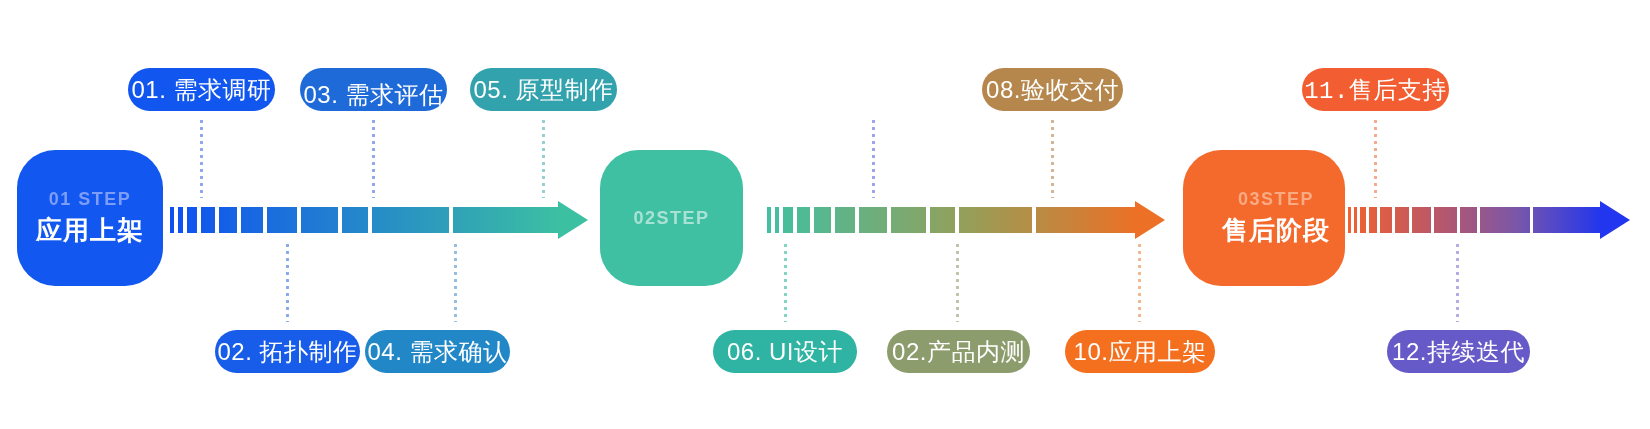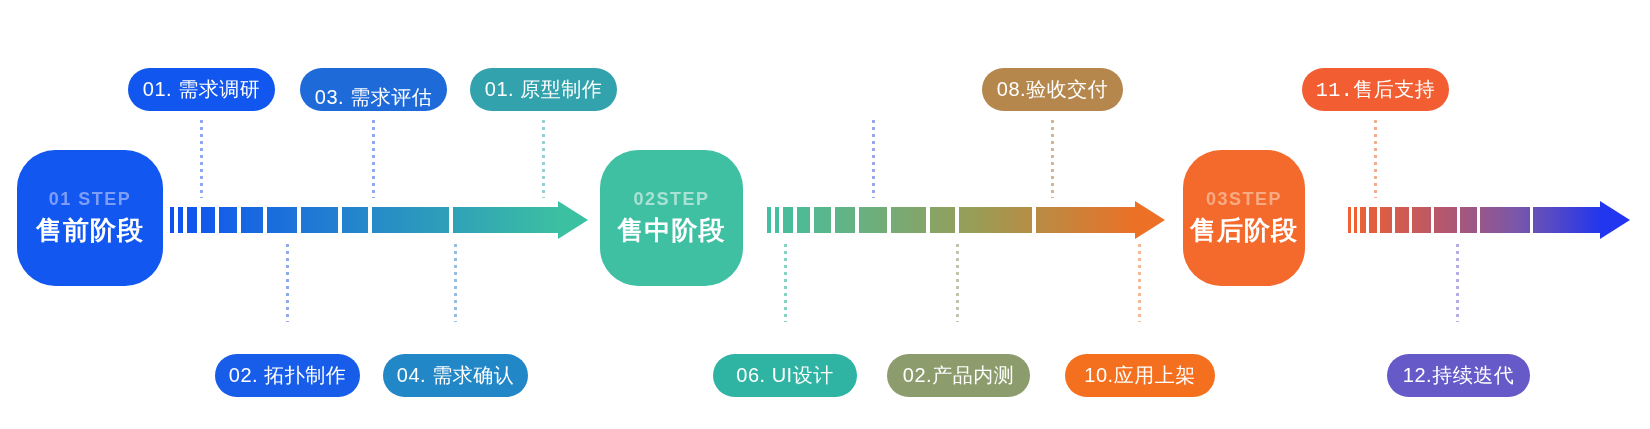--- a/index.html
+++ b/index.html
@@ -2,23 +2,23 @@
 <html><head>
 <meta charset="utf-8">
 <style>
   html,body{margin:0;padding:0;background:#fff;}
   .canvas{position:relative;width:1650px;height:429px;background:#ffffff;overflow:hidden;
           font-family:"Liberation Sans","DejaVu Sans",sans-serif;}
 
   
   .pill{position:absolute;height:43px;border-radius:22px;background:var(--c);
         color:#fff;display:flex;align-items:center;justify-content:center;
-        font-size:20px;letter-spacing:.5px;white-space:nowrap;}
+        font-size:24px;letter-spacing:.5px;white-space:nowrap;}
   .pill.top{top:68px;}
-  .pill.bottom{top:330px;margin-top:24px;}
+  .pill.bottom{top:330px;}
 
   
   .dots{position:absolute;width:3px;height:80px;
         background-image:radial-gradient(circle,var(--c) 1.4px,transparent 1.6px);
         background-size:3px 7px;background-repeat:repeat-y;}
   .dots.top{top:118px;}
   .dots.bottom{top:242px;}
 
   
   .stage{position:absolute;top:150px;height:136px;border-radius:38px;background:var(--c);
@@ -37,27 +37,26 @@
   .head{position:absolute;top:1px;width:30px;height:38px;
         clip-path:polygon(0 0,100% 50%,0 100%);}
 </style>
 </head>
 <body>
 
 <div class="canvas">
 
   <div class="stage" style="left: 17px; width: 146px; --c: #1157f0; --t: #7e9df8;">
     <div class="stage-step">01 STEP</div>
-    <div class="stage-name">售前阶段</div>
+    <div class="stage-name">应用上架</div>
   </div>
   <div class="stage" style="left: 600px; width: 143px; --c: #40c0a3; --t: #a9e2d4;">
     <div class="stage-step">02STEP</div>
-    <div class="stage-name">售中阶段</div>
   </div>
-  <div class="stage" style="left: 1183px; width: 122px; --c: #f4692c; --t: #f8ab83;">
+  <div class="stage" style="left: 1183px; width: 138px; padding-left: 24px; --c: #f4692c; --t: #f8ab83;">
     <div class="stage-step">03STEP</div>
     <div class="stage-name">售后阶段</div>
   </div>
 
   <div class="arrow a1" style="left: 170px; width: 418px; --c1: #0e50f2; --c2: #3cc0a2;">
     <div class="bar bar1" style="width:390px">
       <i style="left:4px"></i>
         <i style="left:13px"></i>
         <i style="left:27px"></i>
         <i style="left:45px"></i>
@@ -117,33 +116,33 @@
   <div class="dots bottom" style="left: 1138px; --c: #f5b590;"></div>
   <div class="dots bottom" style="left: 1456px; --c: #b3abe3;"></div>
 
   <div class="pill top" style="left: 128px; width: 147px; --c: #1156ee;">
       <span>01. 需求调研</span>
     </div>
   <div class="pill top" style="left: 300px; width: 147px; align-items: flex-end; --c: #1e6ad9;">
       <span>03. 需求评估</span>
     </div>
   <div class="pill top" style="left: 470px; width: 147px; --c: #32a2ad;">
-      <span>01. 原型制作</span>
+      <span>05. 原型制作</span>
     </div>
   <div class="pill top" style="left: 982px; width: 141px; --c: #b5874d;">
       <span>08.验收交付</span>
     </div>
   <div class="pill top" style="left: 1302px; width: 147px; font-family: Liberation Mono, monospace; --c: #f25e31;">
       <span>11.售后支持</span>
     </div>
 
   <div class="pill bottom" style="left: 215px; width: 145px; --c: #175de9;">
       <span>02. 拓扑制作</span>
     </div>
-  <div class="pill bottom" style="left: 383px; width: 145px; --c: #2187c6;">
+  <div class="pill bottom" style="left: 365px; width: 145px; --c: #2187c6;">
       <span>04. 需求确认</span>
     </div>
   <div class="pill bottom" style="left: 713px; width: 144px; --c: #2fb3a2;">
       <span>06. UI设计</span>
     </div>
   <div class="pill bottom" style="left: 887px; width: 143px; --c: #8c9c6d;">
       <span>02.产品内测</span>
     </div>
   <div class="pill bottom" style="left: 1065px; width: 150px; --c: #f4701f;">
       <span>10.应用上架</span>

